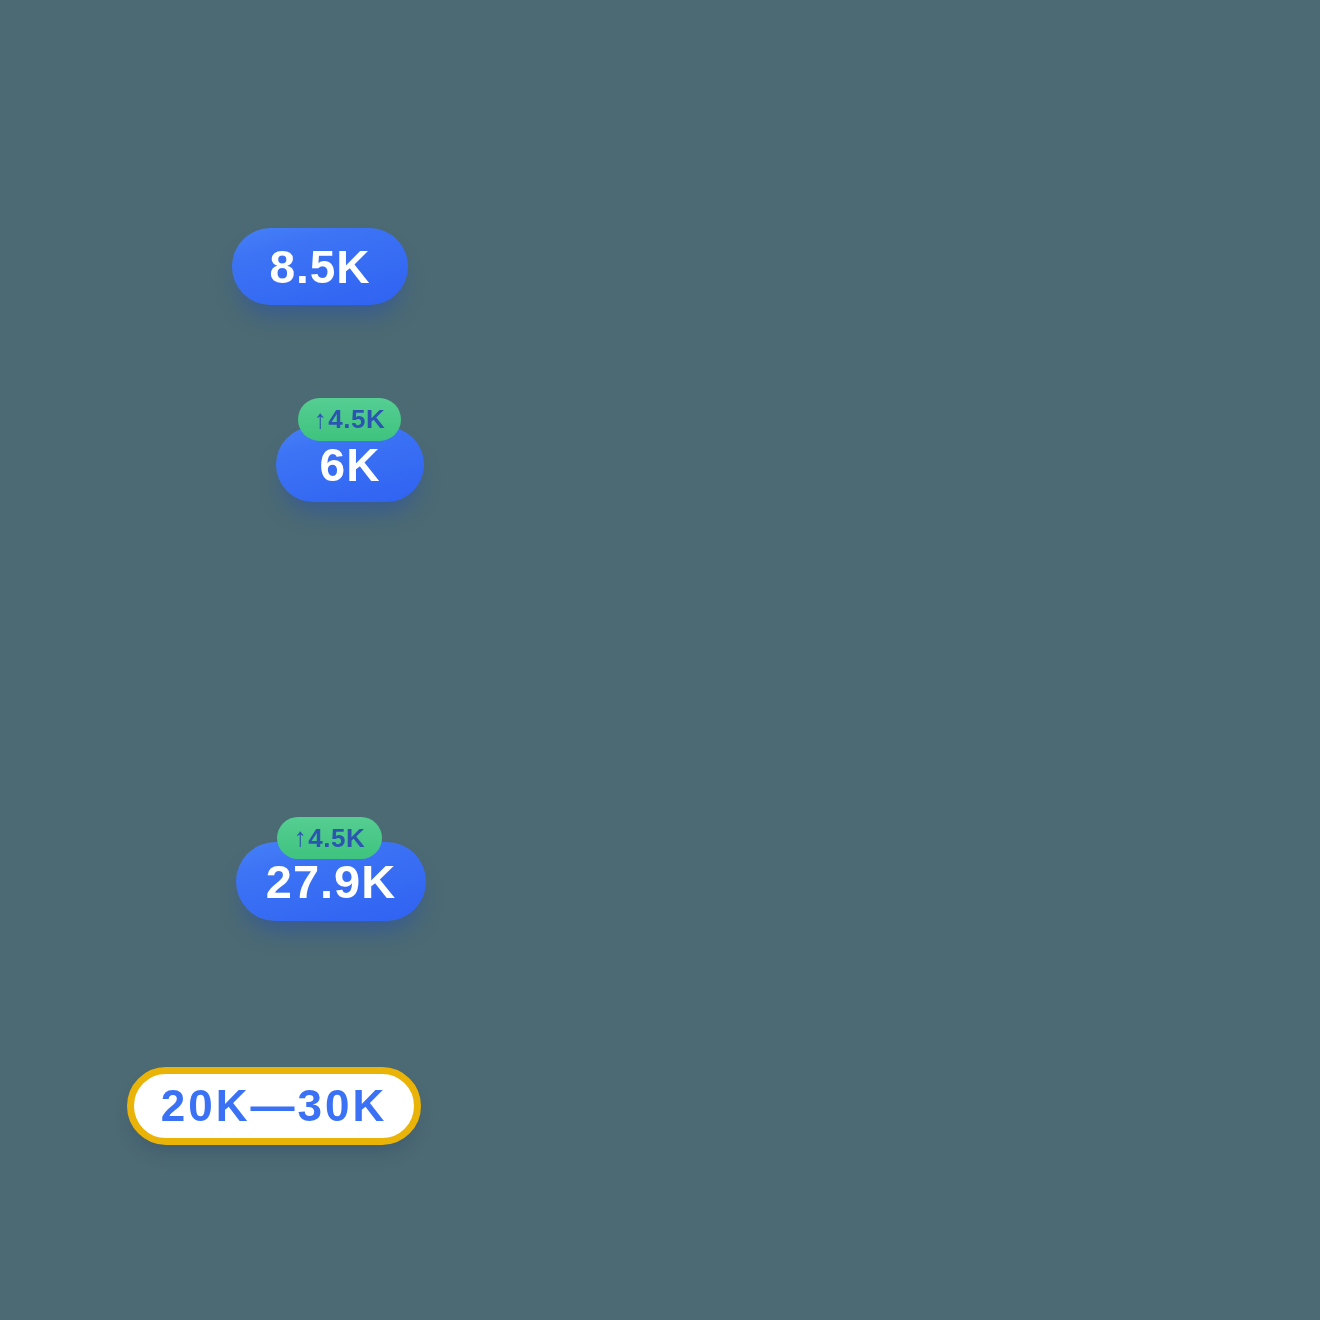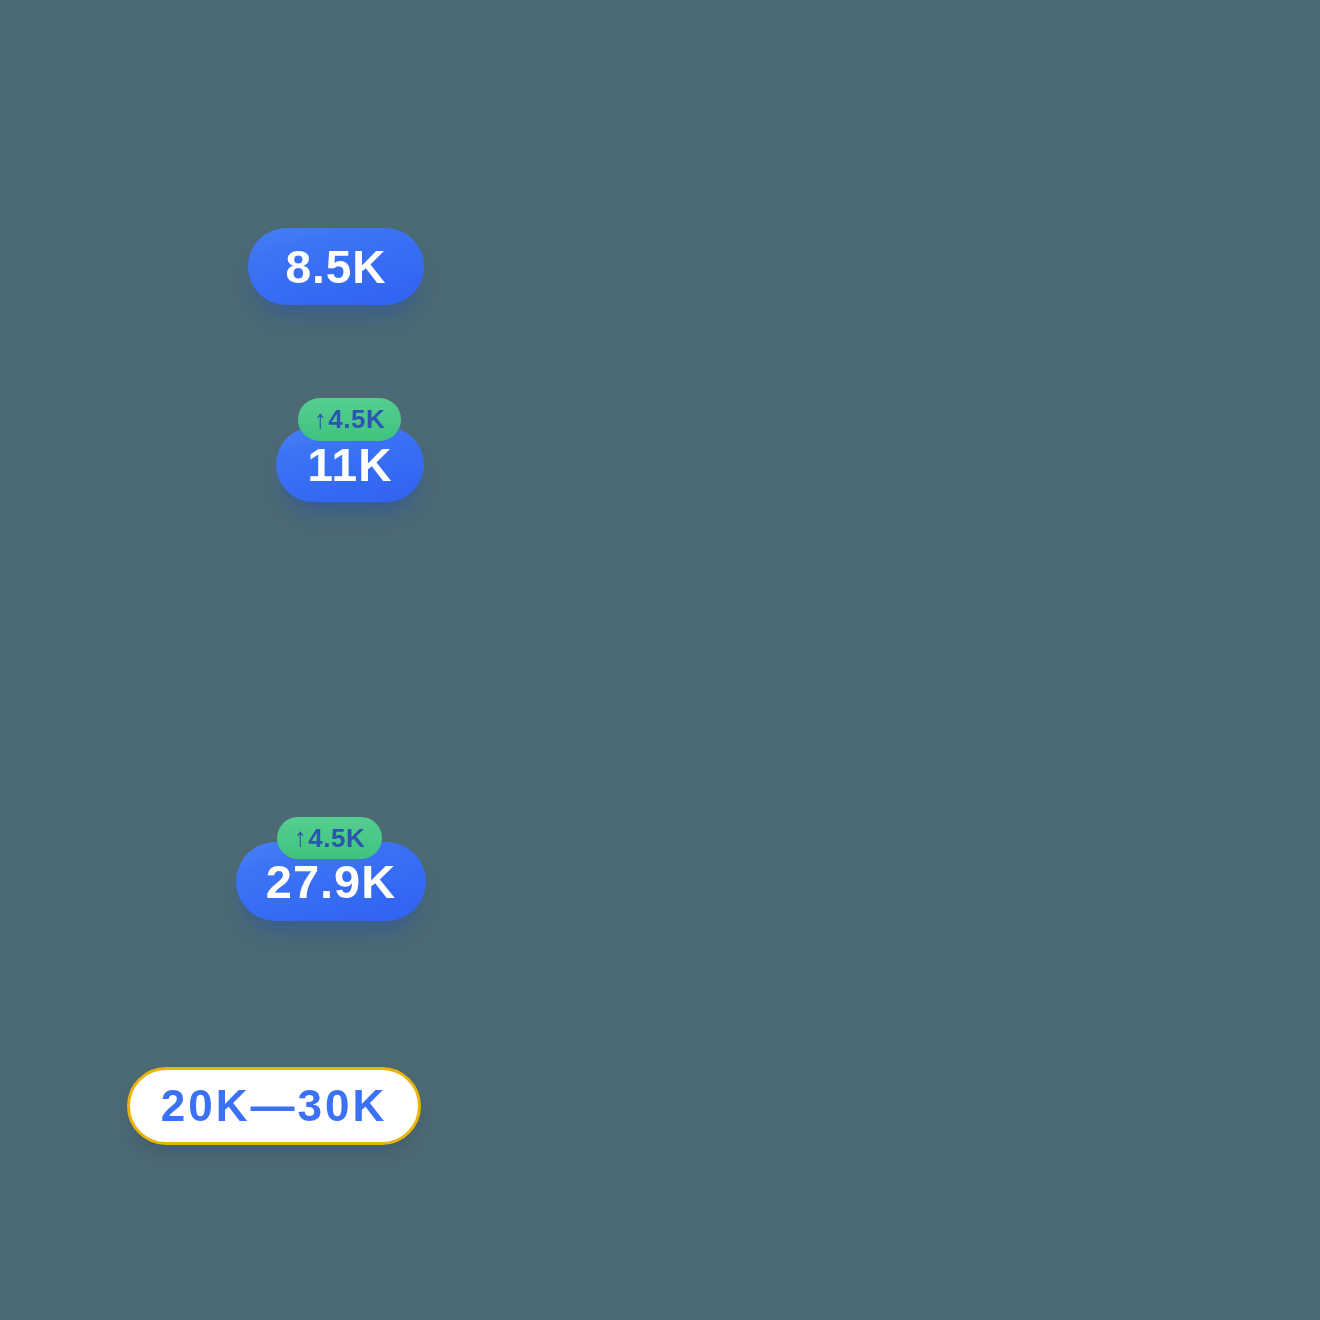--- a/index.html
+++ b/index.html
@@ -46,42 +46,42 @@
     z-index: 2;
     white-space: nowrap;
   }
   .tag-green .arrow {
     font-size: 26px;
     line-height: 1;
     transform: translateY(-1px);
   }
   .pill-range {
     background: #FFFFFF;
-    border: 3px solid #eab308;
+    border: 7px solid #eab308;
     color: #3B72F5;
     letter-spacing: 3px;
     box-shadow: 0 12px 20px -8px rgba(25, 45, 95, 0.30);
   }
-  #badge-85  { left: 248px; top: 228px; width: 176px; height: 77px; font-size: 46px; }
+  #badge-85  { left: 232px; top: 228px; width: 176px; height: 77px; font-size: 46px; }
   #tag-13    { left: 298px; top: 398px; width: 103px; height: 43px; }
   #pill-13   { left: 276px; top: 427px; width: 148px; height: 75px; font-size: 46px; }
   #tag-175   { left: 277px; top: 817px; width: 105px; height: 42px; }
   #pill-175  { left: 236px; top: 842px; width: 190px; height: 79px; font-size: 47px; }
   #pill-range{ left: 127px; top: 1067px; width: 294px; height: 78px; font-size: 44px; }
 </style>
 </head>
 <body>
 
 <div id="badge-85" class="pill pill-blue">8.5K</div>
 
 <div id="tag-13" class="tag-green">
   <span class="arrow">↑</span>
   <span>4.5K</span>
 </div>
-<div id="pill-13" class="pill pill-blue">11K</div>
+<div id="pill-13" class="pill pill-blue">6K</div>
 
 <div id="tag-175" class="tag-green">
   <span class="arrow">↑</span>
   <span>4.5K</span>
 </div>
 <div id="pill-175" class="pill pill-blue">27.9K</div>
 
 <div id="pill-range" class="pill pill-range">20K—30K</div>
 
 </body></html>

